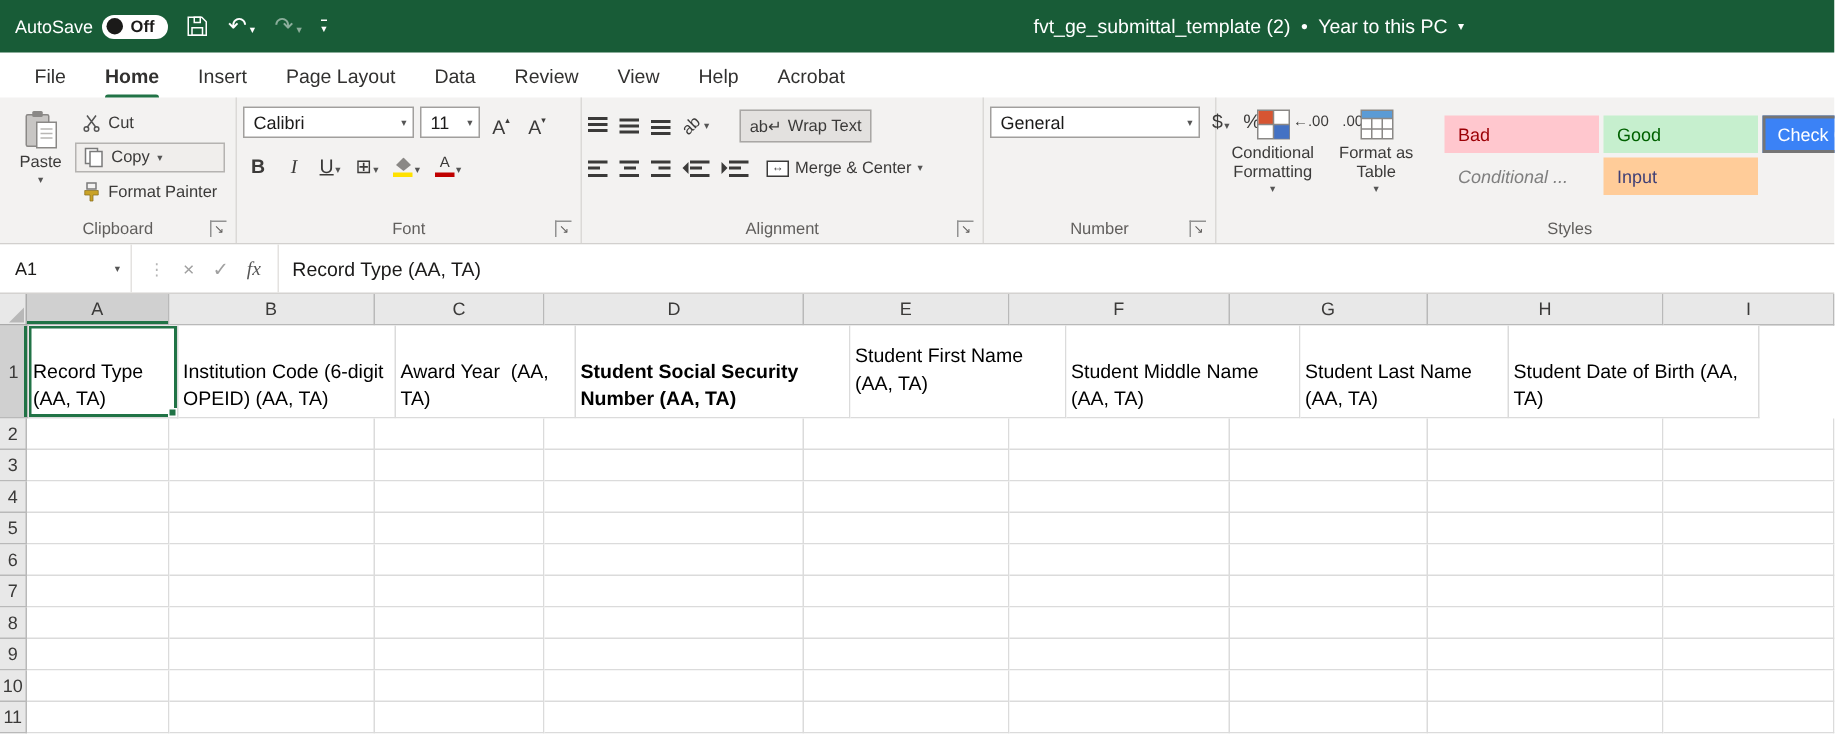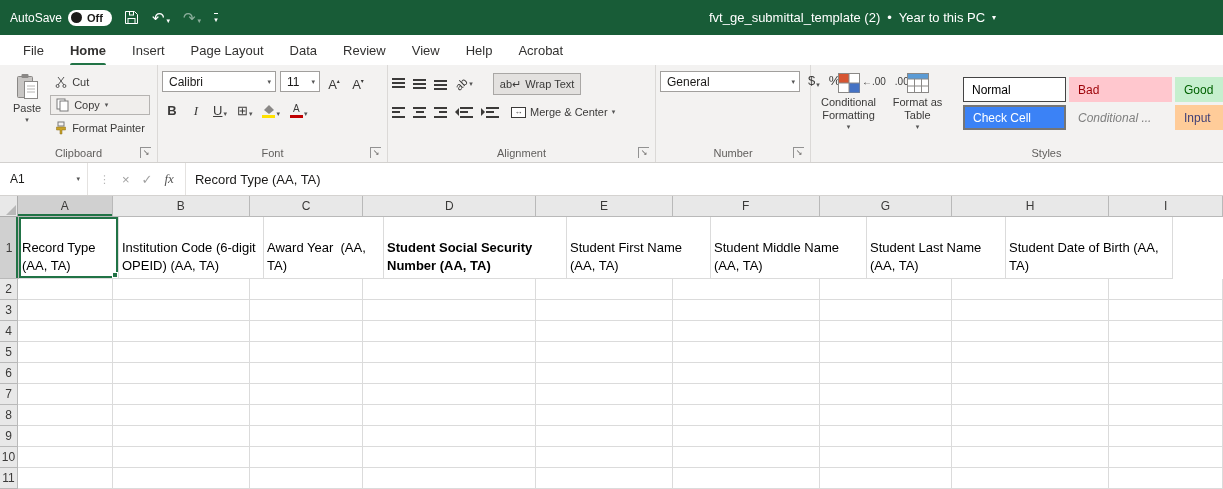--- a/index.html
+++ b/index.html
@@ -10,21 +10,21 @@
 
 .titlebar{height:35px;background:#185C37;color:#fff;display:flex;align-items:center;padding:0 10px;gap:12px;position:relative;font-size:13px}
 .autosave{display:flex;align-items:center;gap:6px;font-size:12px}
 .as-pill{display:inline-flex;align-items:center;gap:5px;background:#fff;color:#1b1a19;border-radius:9px;padding:2px 9px 2px 3px;font-size:11px;font-weight:700;cursor:pointer}
 .as-knob{width:11px;height:11px;border-radius:50%;background:#1b1a19;display:inline-block}
 .qa{display:flex;align-items:center;gap:13px}
 .qa-btn{display:flex;align-items:flex-end;gap:2px;font-size:15px;line-height:1;color:#fff}
 .qa-chev{font-size:7px;margin-bottom:1px}
 .qa-btn.disabled{opacity:.5}
 .qa-custom{display:inline-block;border-top:1.5px solid #fff;font-size:7px;padding-top:2px;line-height:1}
-.doc-title{position:absolute;left:709px;top:0;height:35px;display:flex;align-items:center;gap:7px;white-space:nowrap;cursor:pointer}
+.doc-title{position:absolute;left:689px;top:0;height:35px;display:flex;align-items:center;gap:7px;white-space:nowrap;cursor:pointer}
 .doc-title .tchev{font-size:8px}
 
 
 .menubar{height:30px;background:#fff;display:flex;align-items:stretch;padding-left:10px;font-size:13px}
 .mtab{display:flex;align-items:center;padding:0 13px;position:relative;cursor:pointer}
 .mtab.active{font-weight:700}
 .mtab.active::after{content:"";position:absolute;left:13px;right:13px;bottom:0;height:2.5px;background:#217346;border-radius:2px 2px 0 0}
 
 
 .ribbon{height:98px;background:#F3F2F1;display:flex;align-items:stretch;border-bottom:1px solid #D2D0CE;font-size:11px;color:#3b3a39}
@@ -383,21 +383,20 @@
       <div class="bigbtn">
         <svg width="24" height="22" viewBox="0 0 24 22">
           <rect x="1.5" y="1.5" width="21" height="19" fill="#fff" stroke="#8A8886"></rect>
           <rect x="2" y="2" width="20" height="5" fill="#5B9BD5"></rect>
           <path d="M1.5 7 H22.5 M1.5 14 H22.5 M8.5 7 V20.5 M15.5 7 V20.5" stroke="#8A8886"></path>
         </svg>
         <span>Format as Table</span>
         <span class="chev">▾</span>
       </div>
       <div class="style-gallery" id="style-gallery">
-          <div class="gal-item gal-0" style="background: rgb(255, 255, 255); color: rgb(0, 0, 0);">Normal</div>
           <div class="gal-item gal-1" style="background: rgb(255, 199, 206); color: rgb(156, 0, 6);">Bad</div>
           <div class="gal-item gal-2" style="background: rgb(198, 239, 206); color: rgb(0, 97, 0);">Good</div>
           <div class="gal-item gal-3" style="background: #3b82f6; color: rgb(255, 255, 255);">Check Cell</div>
           <div class="gal-item gal-4" style="background: rgb(243, 242, 241); color: rgb(127, 127, 127);">Conditional ...</div>
           <div class="gal-item gal-5" style="background: rgb(255, 204, 153); color: rgb(63, 63, 118);">Input</div>
         </div>
     </div>
     <div class="rfoot">
       <span>Styles</span>
 
@@ -443,21 +442,21 @@
       </div>
       <div class="g-cell r1" style="width: 145px;">
         <span class="cell-text">Institution Code (6-digit OPEID) (AA, TA)</span>
       </div>
       <div class="g-cell r1" style="width: 120px;">
         <span class="cell-text">Award Year  (AA, TA)</span>
       </div>
       <div class="g-cell r1" style="width: 183px; font-weight: bold;">
         <span class="cell-text">Student Social Security Number (AA, TA)</span>
       </div>
-      <div class="g-cell r1" style="width: 144px;">
+      <div class="g-cell r1" style="width: 144px; align-items: center;">
         <span class="cell-text">Student First Name (AA, TA)</span>
       </div>
       <div class="g-cell r1" style="width: 156px;">
         <span class="cell-text">Student Middle Name (AA, TA)</span>
       </div>
       <div class="g-cell r1" style="width: 139px;">
         <span class="cell-text">Student Last Name (AA, TA)</span>
       </div>
       <div class="g-cell r1" style="width: 167px;">
         <span class="cell-text">Student Date of Birth (AA, TA)</span>

